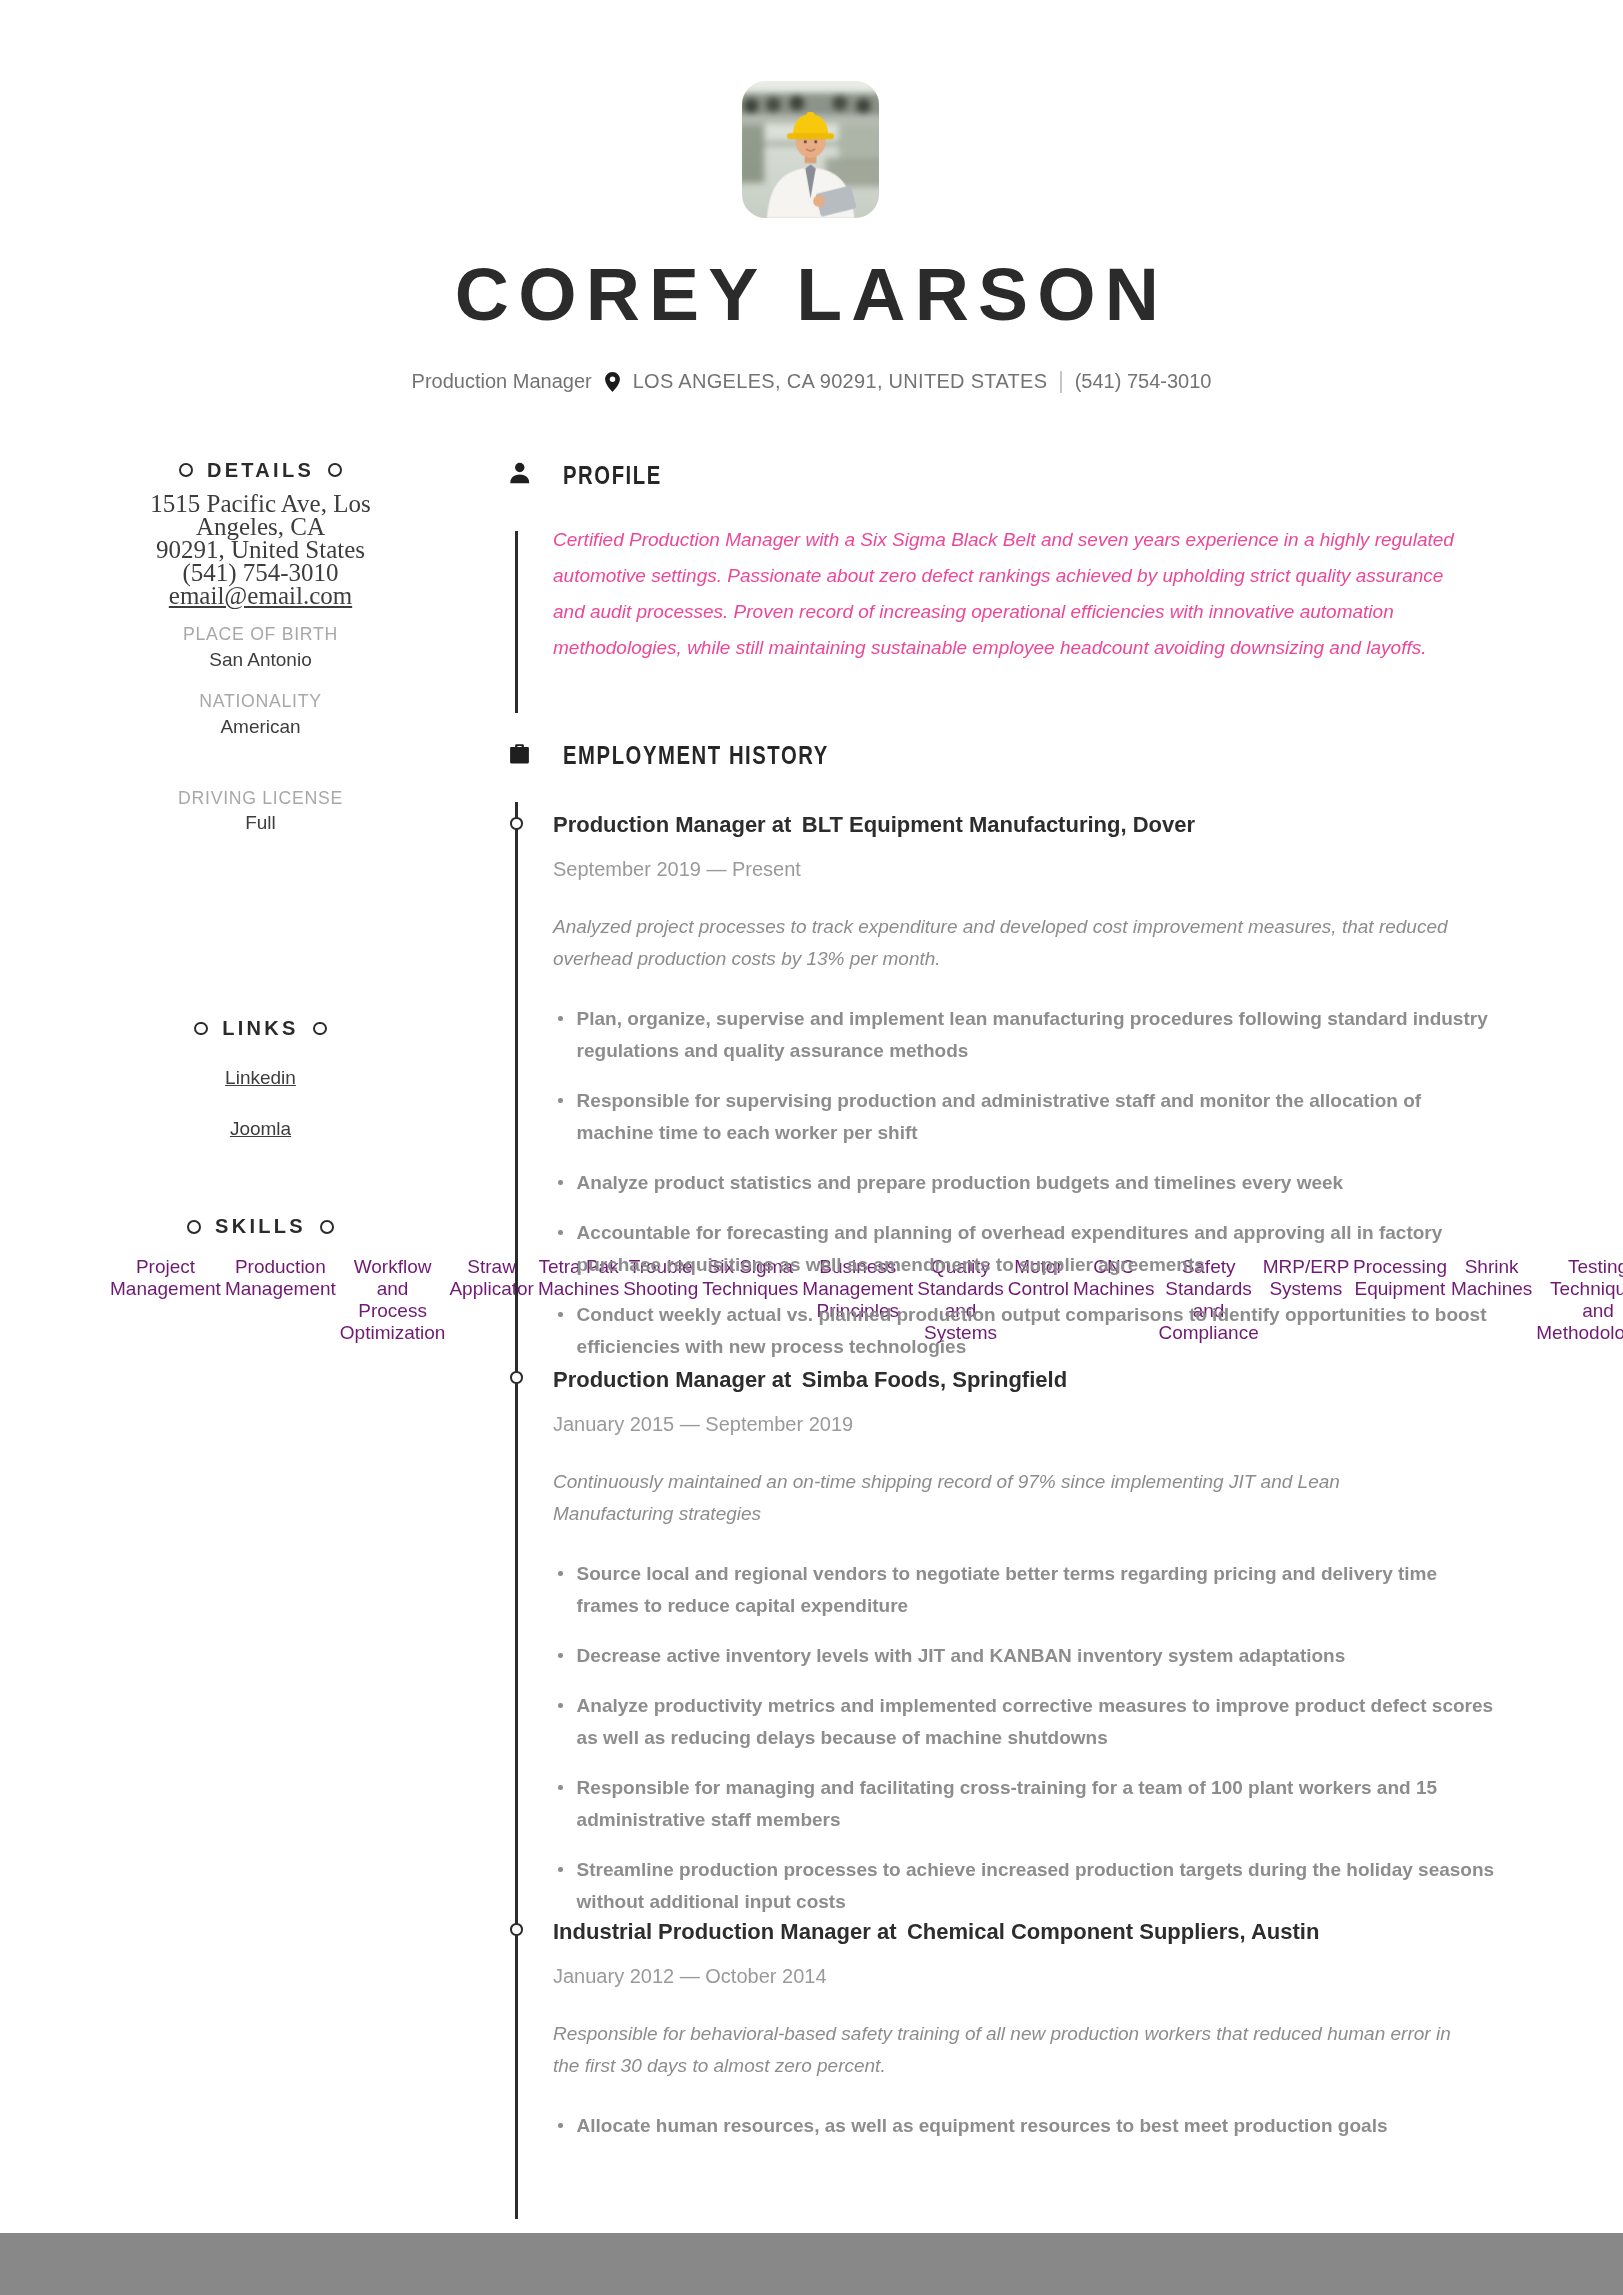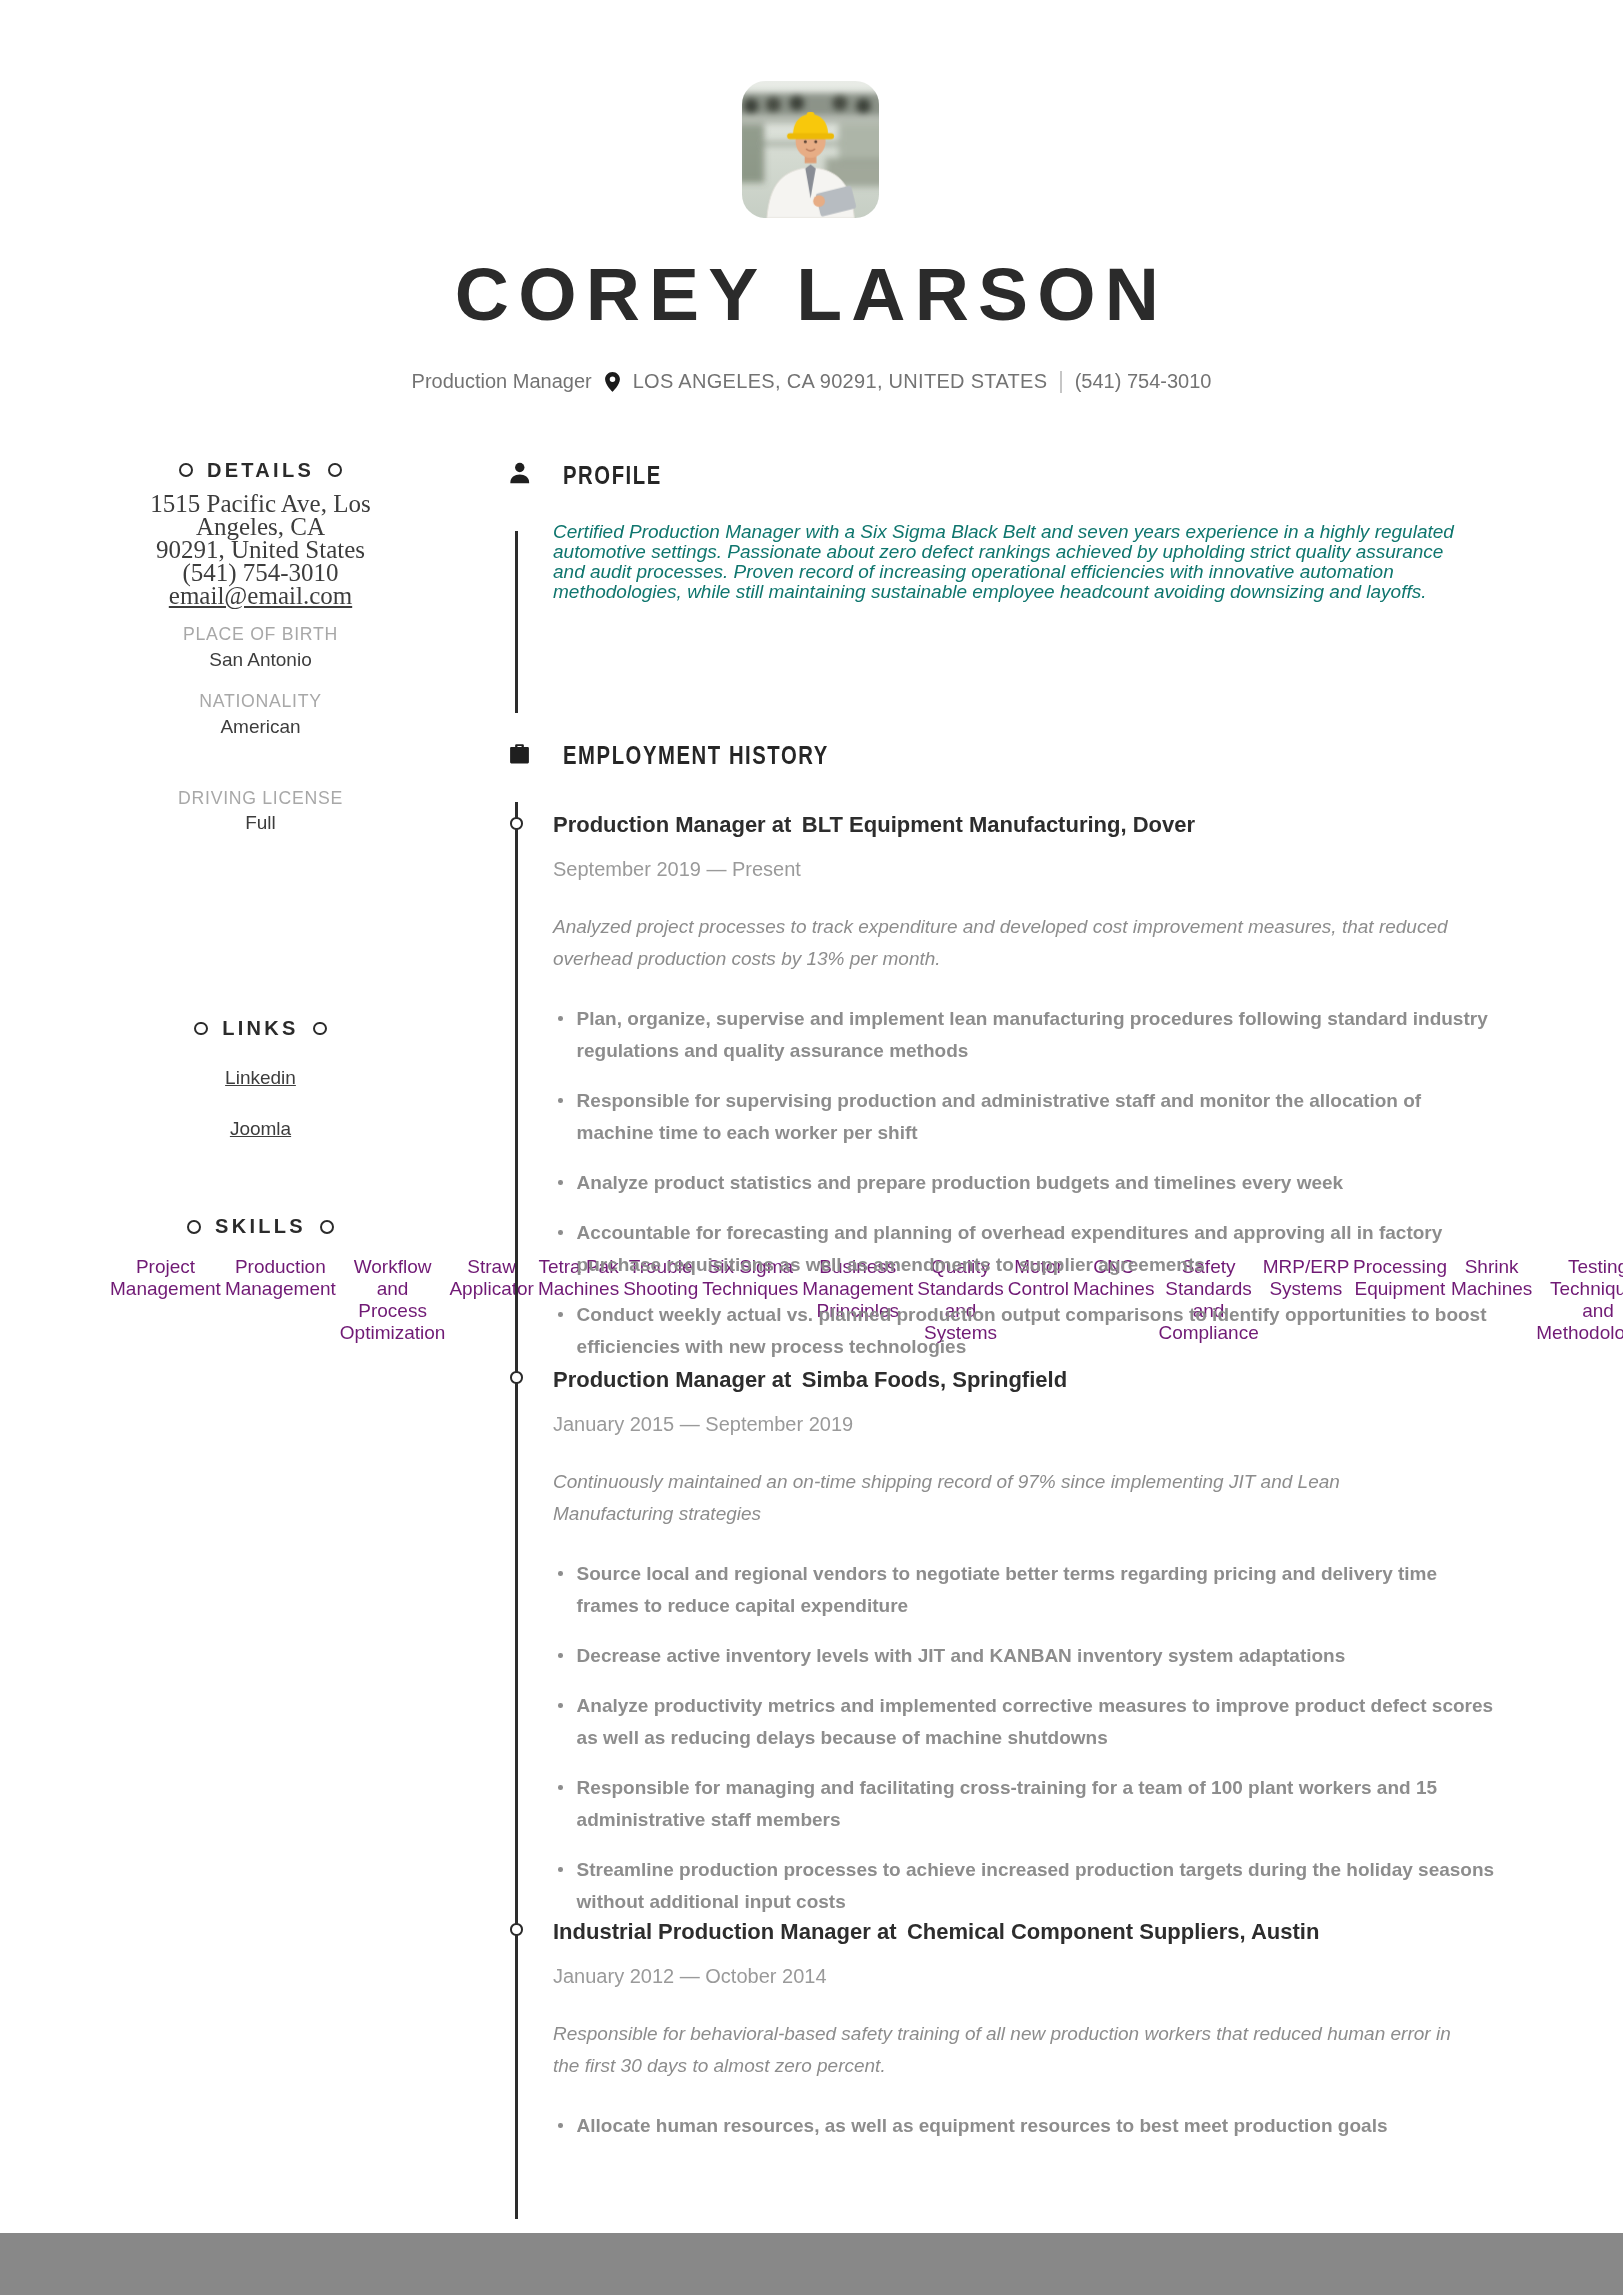--- a/index.html
+++ b/index.html
@@ -45,21 +45,21 @@
   
   .sec-icon{position:absolute;fill:#1f1f1f;}
   .sec-title{
     position:absolute;left:563px;font-size:26px;line-height:29px;font-weight:bold;
     letter-spacing:2px;color:#262626;white-space:nowrap;
     transform:scaleX(0.78);transform-origin:left center;
   }
   .profile-line{position:absolute;left:515px;top:531px;width:2.6px;height:182px;background:#2c2c2c;}
   .profile-text{
     position:absolute;left:553px;top:522px;width:907px;
-    font-size:19px;line-height:20px;font-style:italic;color:#0f766e;
+    font-size:19px;line-height:36px;font-style:italic;color:#ec4899;
   }
   .timeline{position:absolute;left:515px;top:802px;width:2.6px;height:1417px;background:#2c2c2c;}
   .tl-dot{position:absolute;left:510px;width:8.5px;height:8.5px;border:2.3px solid #2b2b2b;
     border-radius:50%;background:#ffffff;z-index:2;}
   .job{position:absolute;left:553px;width:965px;}
   .job-title{display:flex;gap:10.5px;font-size:22px;line-height:29px;font-weight:bold;color:#2d2d2d;white-space:nowrap;}
   .job-date{margin-top:17px;font-size:20px;line-height:26px;color:#9a9a9a;}
   .job-summary{margin-top:29px;font-size:19px;line-height:32px;font-style:italic;color:#8d8d8d;width:907px;}
   .bullets{list-style:none;margin:27.5px 0 0 0;padding:0;width:943px;
     display:flex;flex-direction:column;gap:18px;font-weight:bold;}

